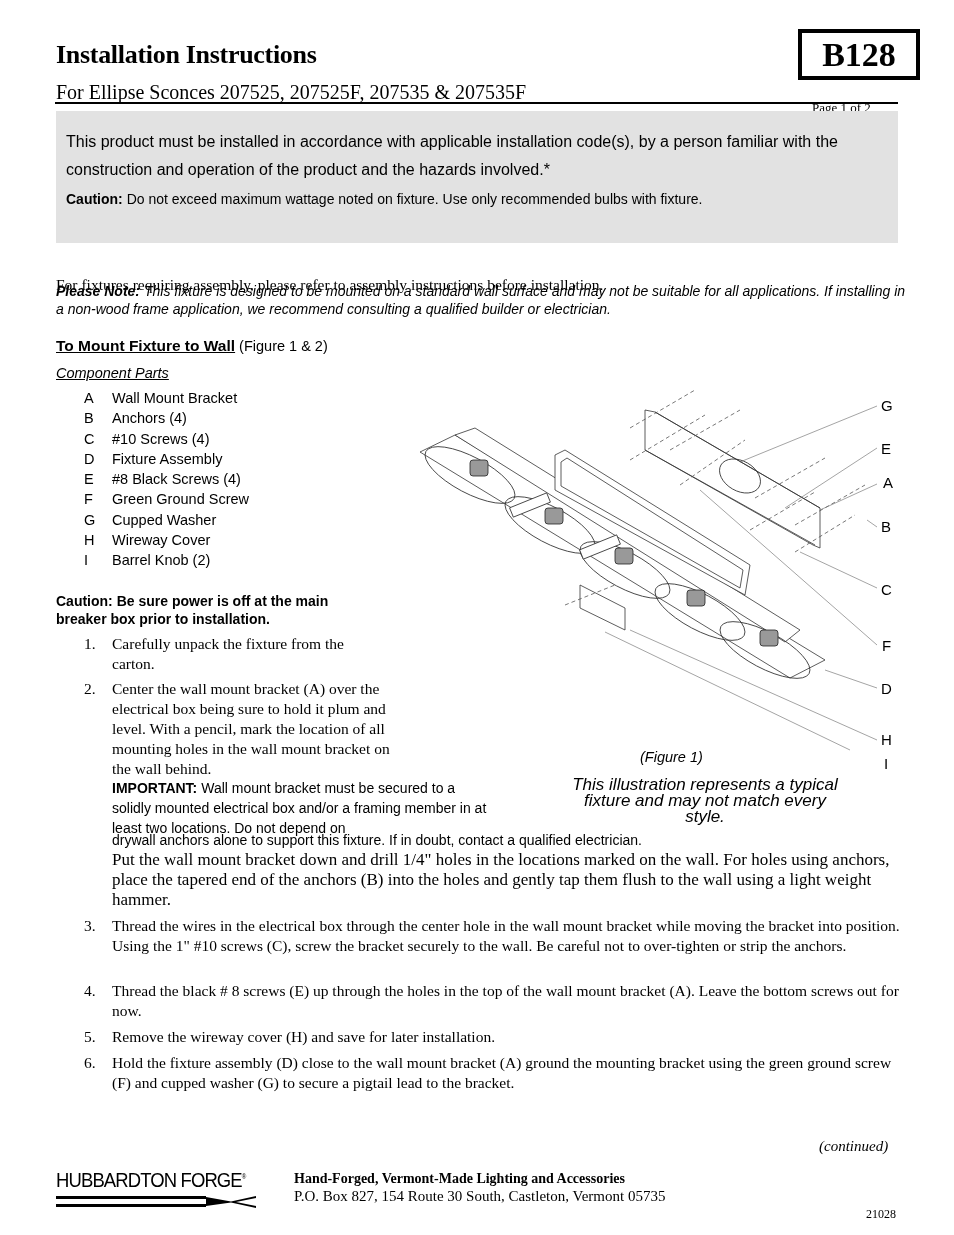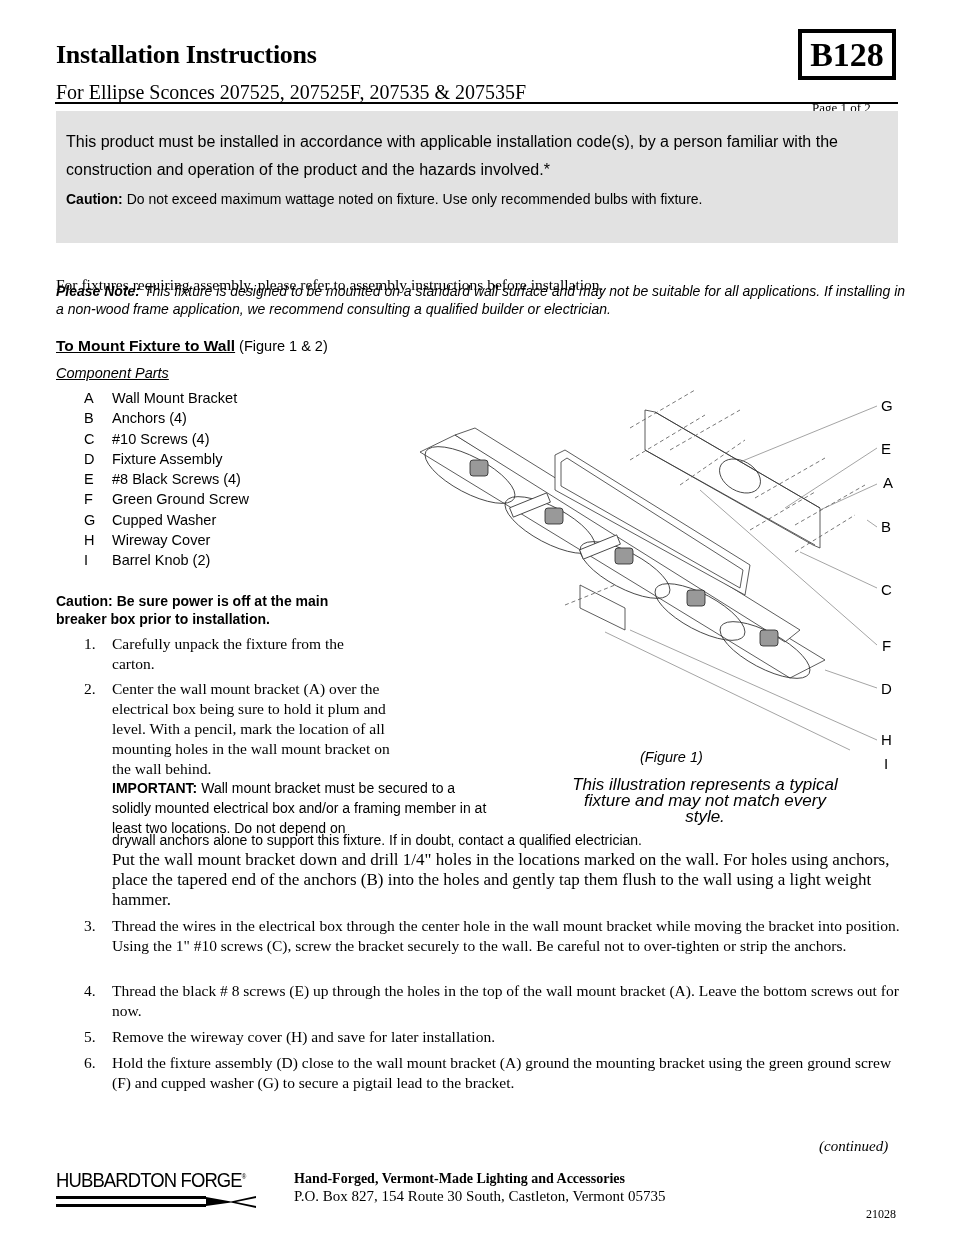--- a/index.html
+++ b/index.html
@@ -5,21 +5,21 @@
   * { margin: 0; padding: 0; box-sizing: border-box; }
   html, body { width: 954px; height: 1235px; background: #ffffff; }
   body { position: relative; overflow: hidden; color: #000; font-family: "Liberation Serif", serif; }
   .abs { position: absolute; }
   .serif { font-family: "Liberation Serif", serif; }
   .sans { font-family: "Liberation Sans", sans-serif; }
 
   
   #title { left: 56px; top: 40px; font-size: 26px; font-weight: bold; letter-spacing: -0.3px; }
   #subtitle { left: 56px; top: 81px; font-size: 20px; }
-  #docbox { left: 798px; top: 29px; width: 98px; height: 51px; border: 4px solid #000; font-size: 34px; font-weight: bold; text-align: center; line-height: 43px; }
+  #docbox { left: 798px; top: 29px; width: 122px; height: 51px; border: 4px solid #000; font-size: 34px; font-weight: bold; text-align: center; line-height: 43px; }
   #pageof { left: 812px; top: 100px; font-size: 13px; }
   #header-rule { left: 55px; top: 102px; width: 843px; height: 2px; background: #000; }
 
   
   #caution-box { left: 56px; top: 111px; width: 842px; height: 132px; background: #e2e2e2; padding: 10px 10px 0 10px; }
   #caution-main { font-size: 16px; font-style: italic; line-height: 20px; }
   #caution-main b { font-style: italic; }
   #caution-body { margin-top: 7px; font-size: 16px; line-height: 28px; }
   #caution-wattage { margin-top: 6px; font-size: 14px; line-height: 19px; }
 

